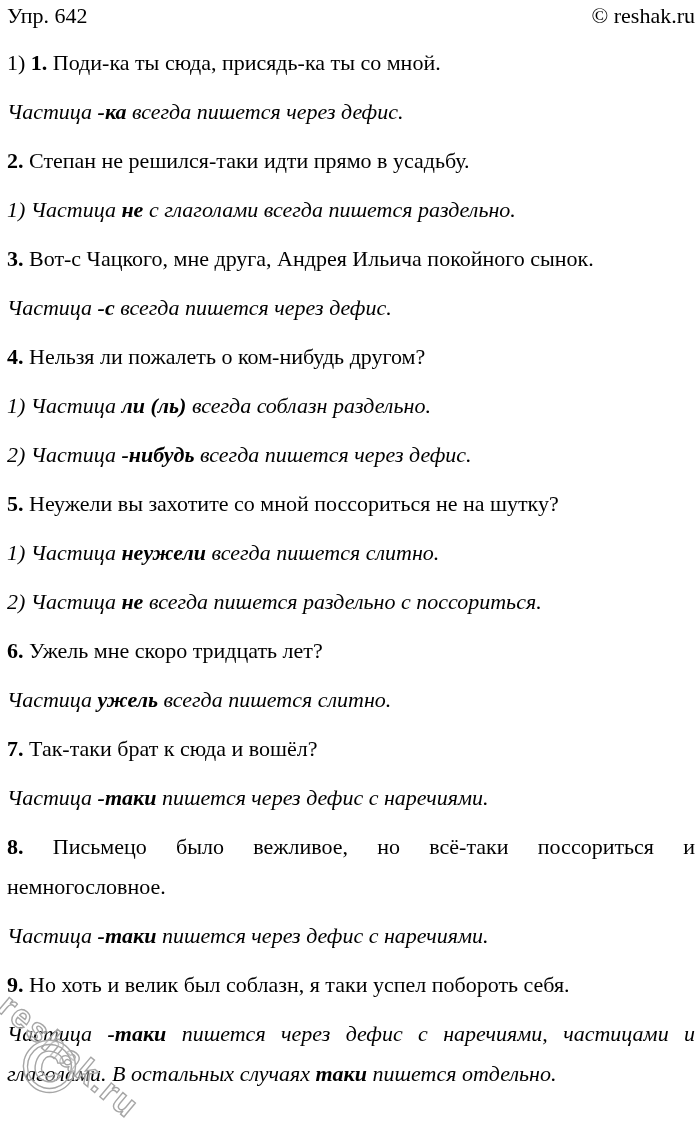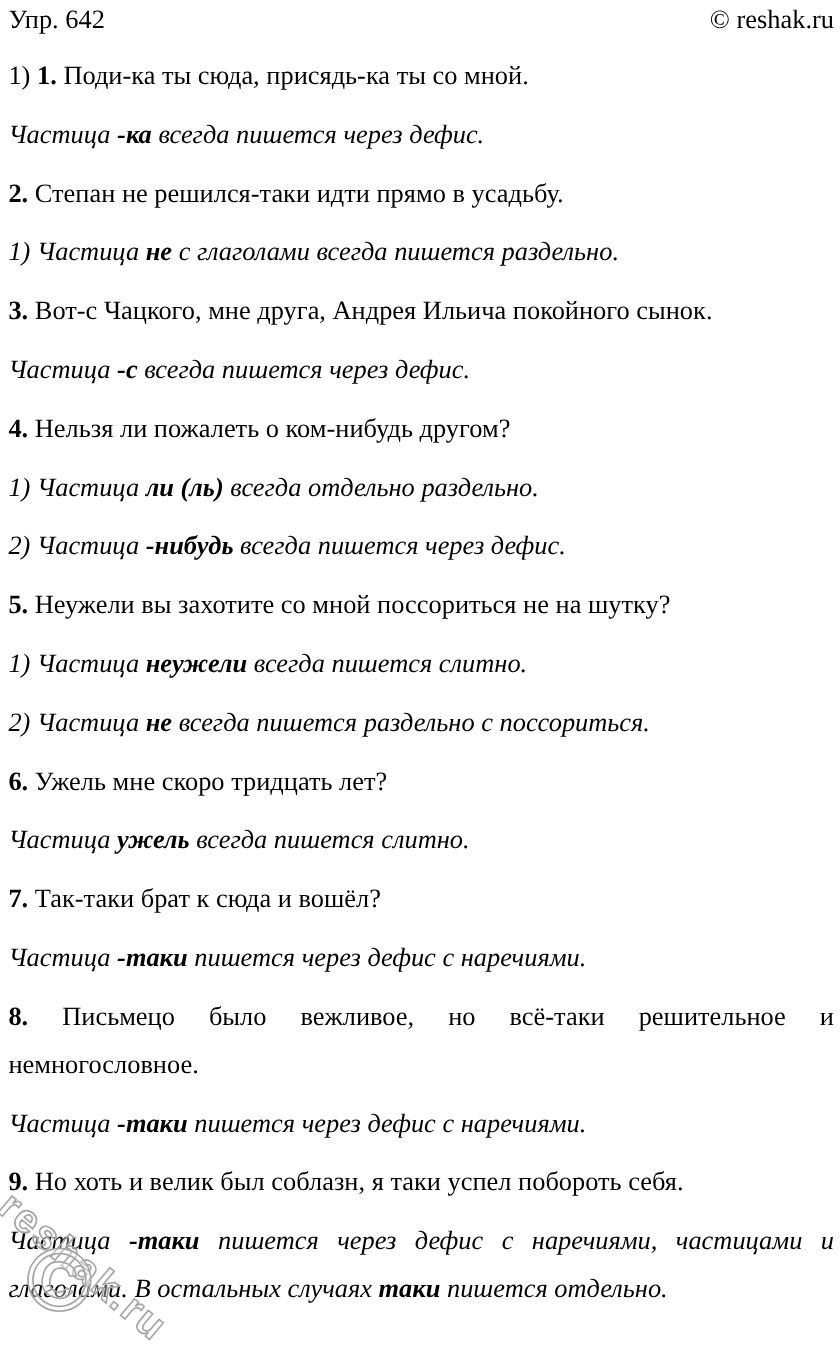--- a/index.html
+++ b/index.html
@@ -72,30 +72,30 @@
 </div>
 
 <div id="content">
     <p class="line"><span class="">1) </span><span class="b ">1.</span><span class=""> Поди-ка ты сюда, присядь-ка ты со мной.</span></p>
     <p class="line"><span class="i">Частица </span><span class="b i">-ка</span><span class="i"> всегда пишется через дефис.</span></p>
     <p class="line"><span class="b ">2.</span><span class=""> Степан не решился-таки идти прямо в усадьбу.</span></p>
     <p class="line"><span class="i">1) Частица </span><span class="b i">не</span><span class="i"> с глаголами всегда пишется раздельно.</span></p>
     <p class="line"><span class="b ">3.</span><span class=""> Вот-с Чацкого, мне друга, Андрея Ильича покойного сынок.</span></p>
     <p class="line"><span class="i">Частица </span><span class="b i">-с</span><span class="i"> всегда пишется через дефис.</span></p>
     <p class="line"><span class="b ">4.</span><span class=""> Нельзя ли пожалеть о ком-нибудь другом?</span></p>
-    <p class="line"><span class="i">1) Частица </span><span class="b i">ли (ль)</span><span class="i"> всегда отдельно раздельно.</span></p>
+    <p class="line"><span class="i">1) Частица </span><span class="b i">ли (ль)</span><span class="i"> всегда соблазн раздельно.</span></p>
     <p class="line"><span class="i">2) Частица </span><span class="b i">-нибудь</span><span class="i"> всегда пишется через дефис.</span></p>
     <p class="line"><span class="b ">5.</span><span class=""> Неужели вы захотите со мной поссориться не на шутку?</span></p>
     <p class="line"><span class="i">1) Частица </span><span class="b i">неужели</span><span class="i"> всегда пишется слитно.</span></p>
     <p class="line"><span class="i">2) Частица </span><span class="b i">не</span><span class="i"> всегда пишется раздельно с поссориться.</span></p>
     <p class="line"><span class="b ">6.</span><span class=""> Ужель мне скоро тридцать лет?</span></p>
     <p class="line"><span class="i">Частица </span><span class="b i">ужель</span><span class="i"> всегда пишется слитно.</span></p>
     <p class="line"><span class="b ">7.</span><span class=""> Так-таки брат к сюда и вошёл?</span></p>
     <p class="line"><span class="i">Частица </span><span class="b i">-таки</span><span class="i"> пишется через дефис с наречиями.</span></p>
-    <p class="line just"><span class="b ">8.</span><span class=""> Письмецо было вежливое, но всё-таки решительное и</span></p>
+    <p class="line just"><span class="b ">8.</span><span class=""> Письмецо было вежливое, но всё-таки поссориться и</span></p>
     <p class="line cont"><span class="">немногословное.</span></p>
     <p class="line"><span class="i">Частица </span><span class="b i">-таки</span><span class="i"> пишется через дефис с наречиями.</span></p>
     <p class="line"><span class="b ">9.</span><span class=""> Но хоть и велик был соблазн, я таки успел побороть себя.</span></p>
     <p class="line just"><span class="i">Частица </span><span class="b i">-таки</span><span class="i"> пишется через дефис с наречиями, частицами и</span></p>
     <p class="line cont"><span class="i">глаголами. В остальных случаях </span><span class="b i">таки</span><span class="i"> пишется отдельно.</span></p>
   </div>
 
 <div class="watermark watermark-text">reshak.ru</div>
 <div class="watermark watermark-copy">©</div>
 

